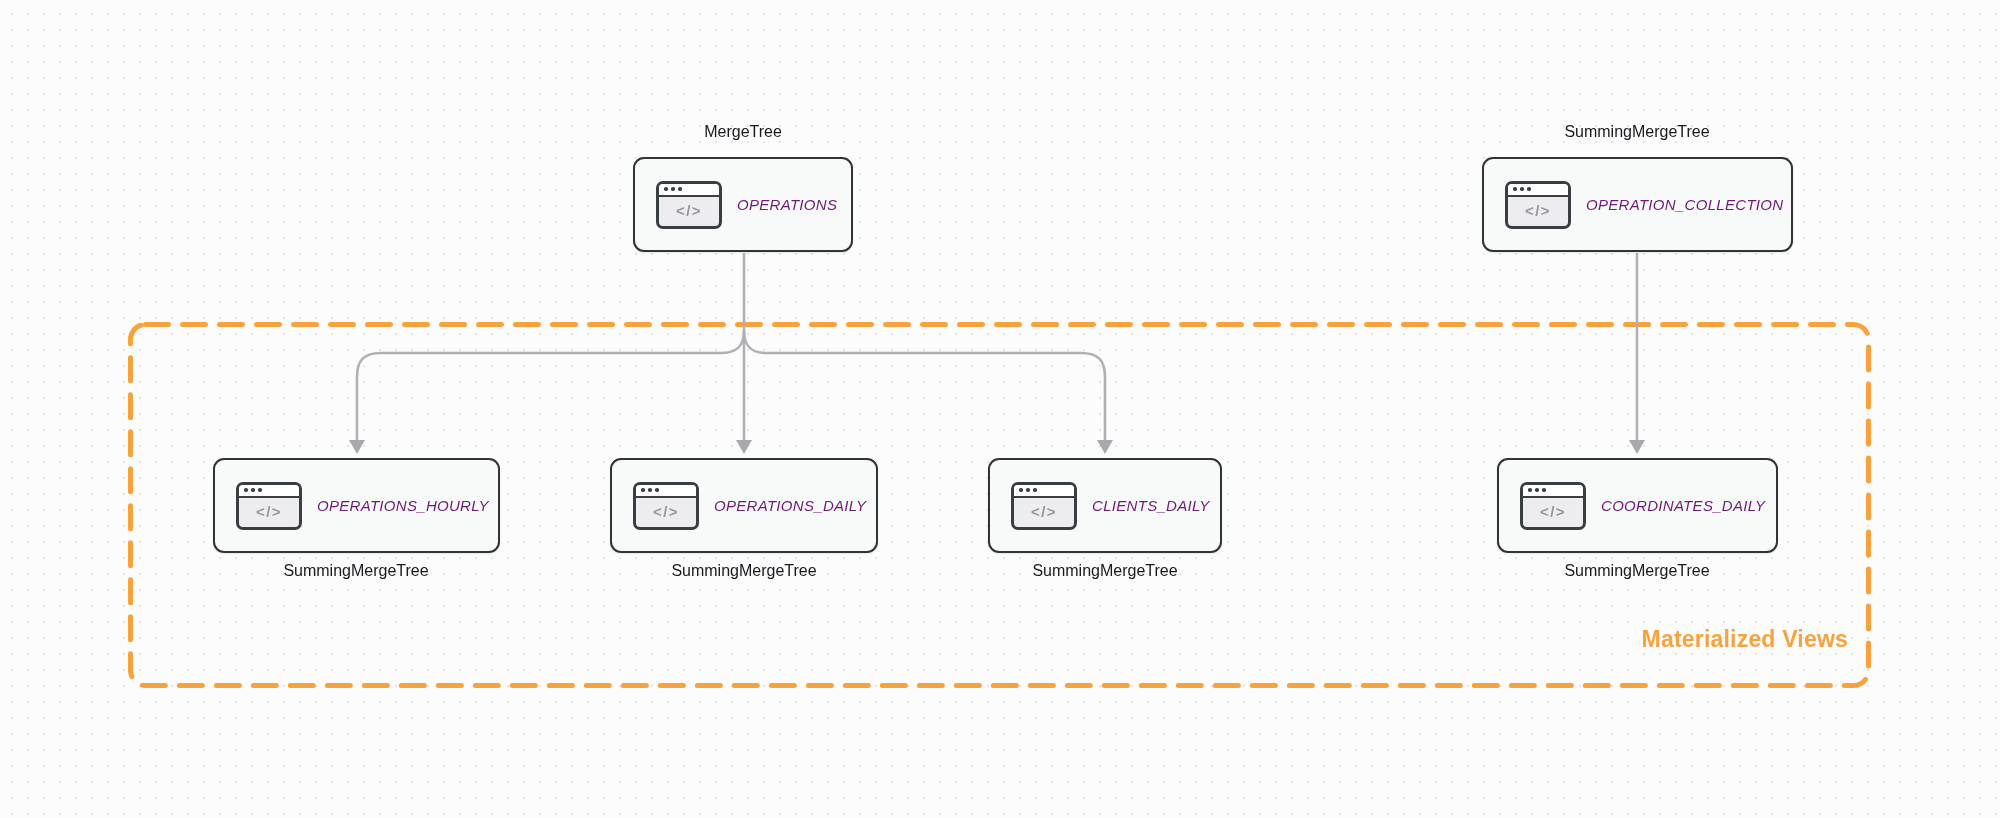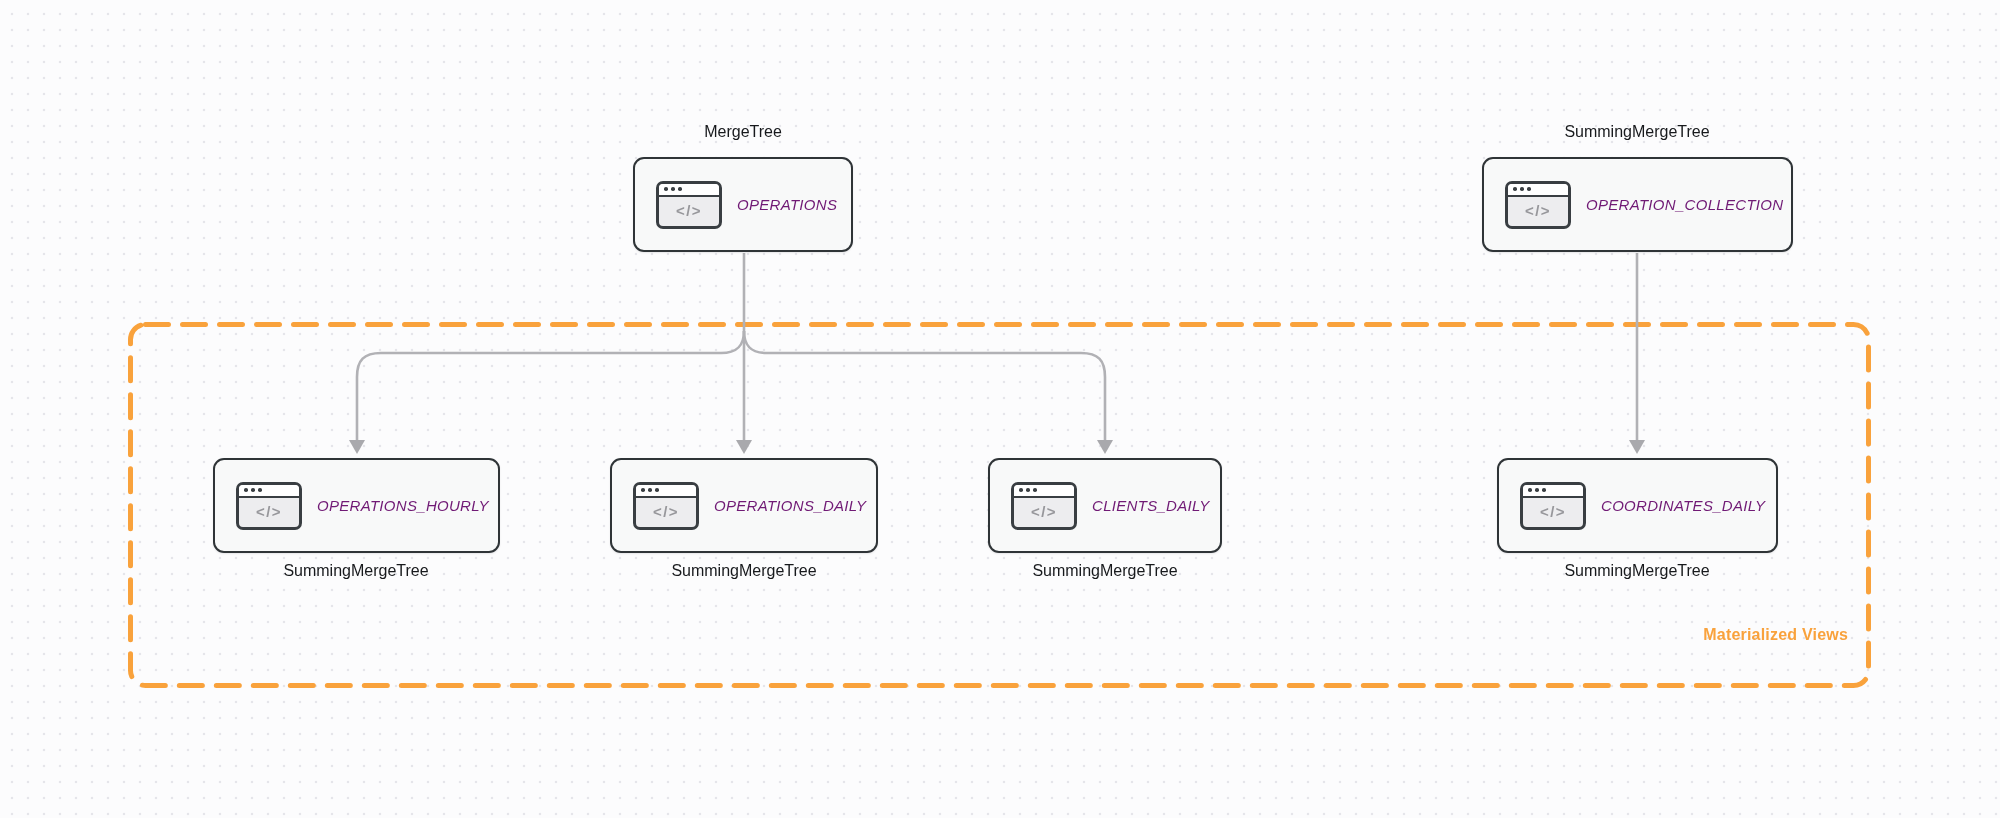--- a/index.html
+++ b/index.html
@@ -98,21 +98,21 @@
   }
   .engine-label {
     position: absolute;
     transform: translateX(-50%);
     font-size: 16px;
     color: #17191C;
     white-space: nowrap;
   }
   .group-label {
     position: absolute;
-    font-size: 16px;
+    font-size: 23px;
     font-weight: 600;
     letter-spacing: 0.2px;
     color: #F9A23C;
     white-space: nowrap;
   }
 </style>
 </head>
 <body>
 
 <div class="canvas">

